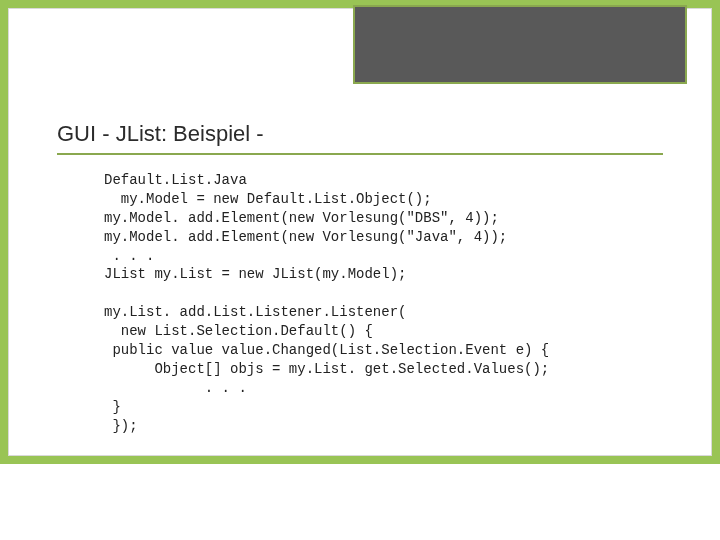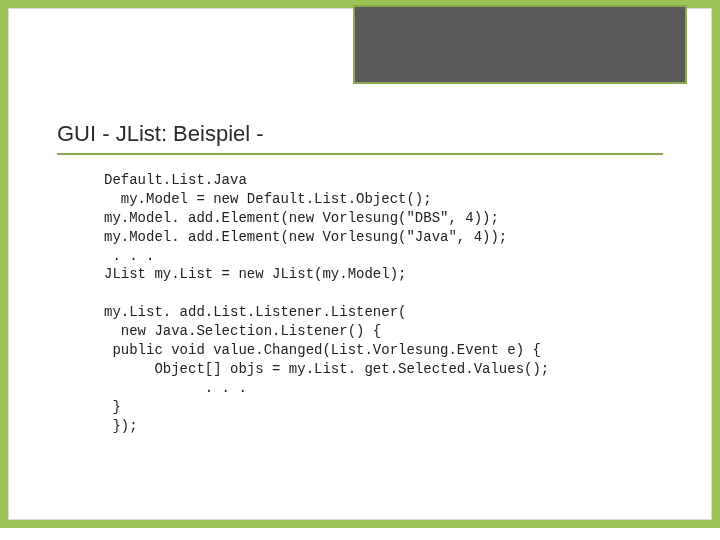--- a/index.html
+++ b/index.html
@@ -6,21 +6,21 @@
     margin: 0;
     padding: 0;
     width: 720px;
     height: 540px;
     overflow: hidden;
     font-family: Arial, Helvetica, sans-serif;
   }
   .slide {
     box-sizing: border-box;
     width: 720px;
-    height: 528px;
+    height: 464px;
     background: #99c455; 
     position: relative;
   }
   .page {
     position: absolute;
     top: 8px;
     left: 8px;
     right: 8px;
     bottom: 8px;
     background: #ffffff;
@@ -78,21 +78,21 @@
     </div>
 
     <div class="code"><span>Default.List.Java</span>
 <span>  my.Model = new Default.List.Object();</span>
 <span>my.Model. add.Element(new Vorlesung("DBS", 4));</span>
 <span>my.Model. add.Element(new Vorlesung("Java", 4));</span>
 <span> . . .</span>
 <span>JList my.List = new JList(my.Model);</span>
 <span></span>
 <span>my.List. add.List.Listener.Listener(</span>
-<span>  new Java.Selection.Listener() {</span>
-<span> public void value.Changed(List.Vorlesung.Event e) {</span>
+<span>  new List.Selection.Default() {</span>
+<span> public value value.Changed(List.Selection.Event e) {</span>
 <span>      Object[] objs = my.List. get.Selected.Values();</span>
 <span>            . . .</span>
 <span> }</span>
 <span> });</span></div>
 
   </div>
 </div>
 
 </body></html>

